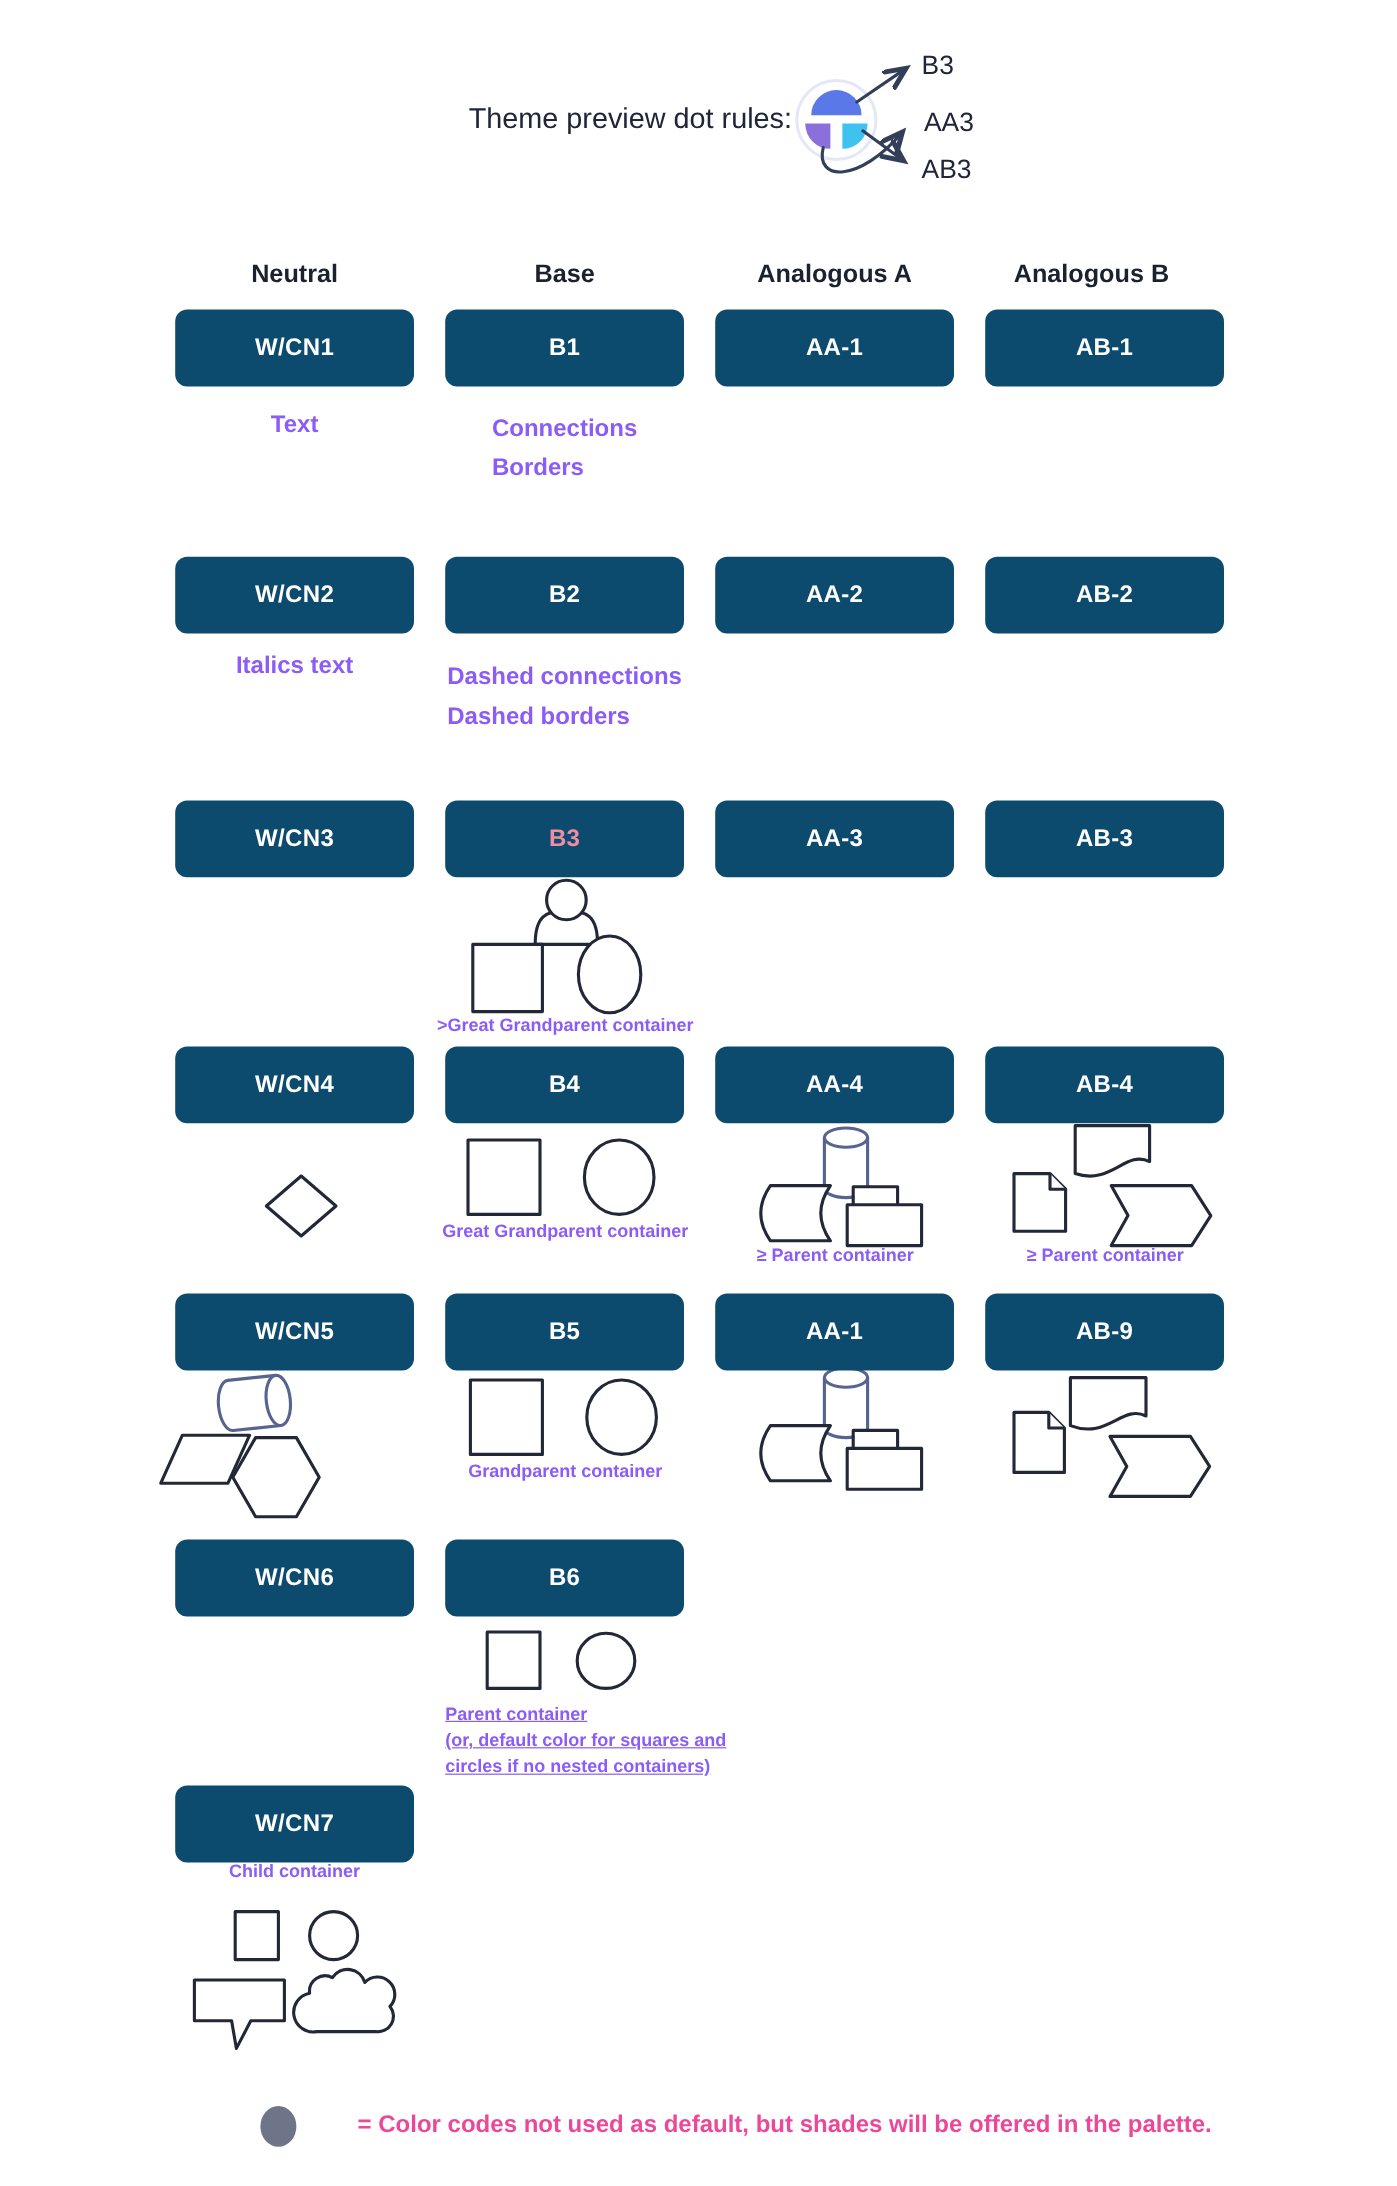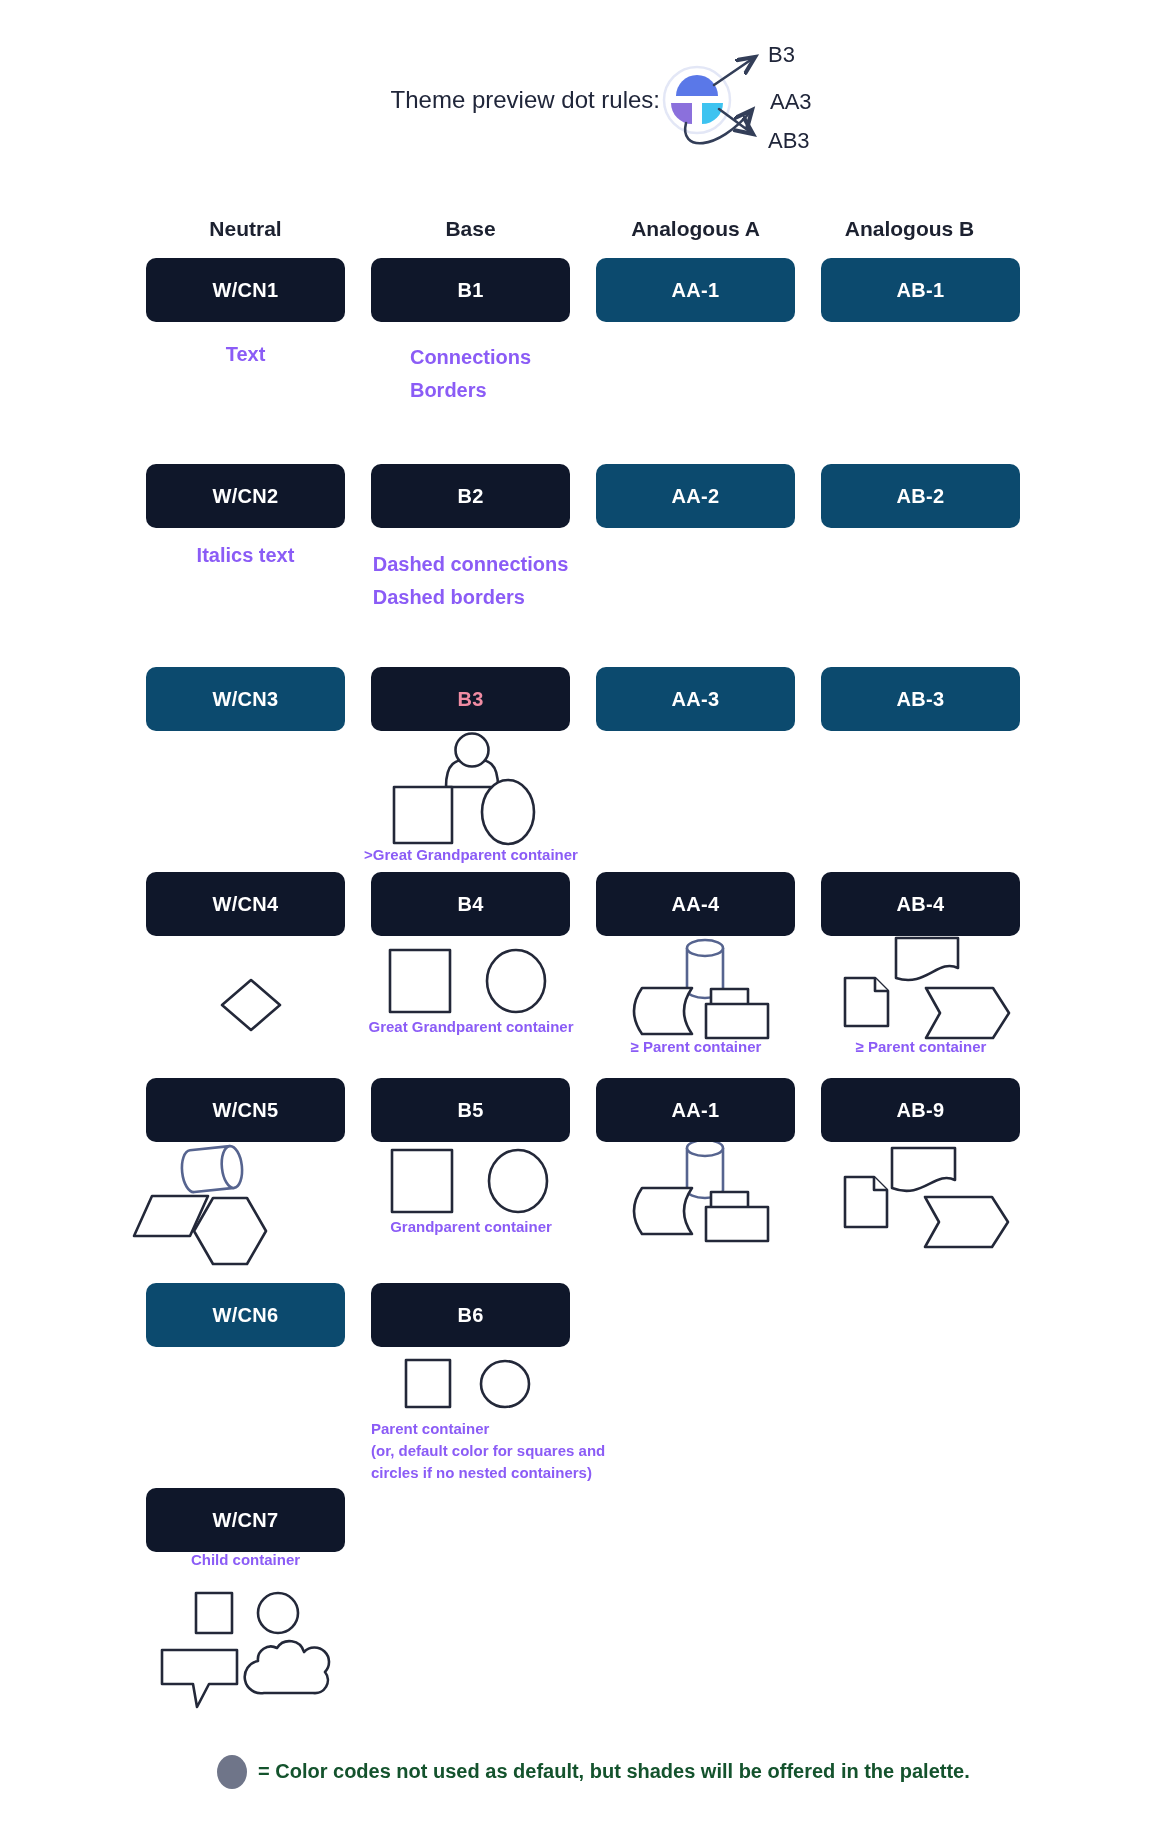--- a/index.html
+++ b/index.html
@@ -4,31 +4,31 @@
 <style>
   html,body{margin:0;padding:0;background:#fff;}
   .canvas{position:relative;width:1164px;height:1822px;background:#ffffff;
     font-family:"Liberation Sans", sans-serif;color:#1c2130;overflow:hidden;}
   .abs{position:absolute;}
   .title{font-size:24px;font-weight:400;color:#20263a;text-align:right;}
   .dot-label{font-size:22px;font-weight:400;color:#20263a;}
   .hdr{width:199px;text-align:center;font-weight:700;font-size:21px;color:#1c2130;}
   .pill{width:199px;height:64px;border-radius:10px;display:flex;align-items:center;
     justify-content:center;font-weight:700;font-size:20px;color:#ffffff;letter-spacing:.3px;}
-  .pill.dark{background:#0f172a;}
+  .pill.dark{background:#0c4a6e;}
   .pill.gray{background:#0c4a6e;}
   .pill.accent{color:#f08ca3;}
   .cap{font-weight:700;font-size:15px;color:#8b5cf6;}
   .cap.big{font-size:20px;}
   .center199{width:199px;text-align:center;}
   .center300{width:300px;text-align:center;}
   .block-centered{width:199px;text-align:center;}
   .block-centered .inner{display:inline-block;text-align:left;line-height:33px;}
-  .multiline{line-height:22px;text-align:left;}
-  .legend-text{font-weight:700;font-size:20px;color:#14532d;}
+  .multiline{line-height:22px;text-align:left;text-decoration:underline;}
+  .legend-text{font-weight:700;font-size:20px;color:#ec4899;margin-left:40px;}
   svg .s-dark{fill:#ffffff;stroke:#232839;stroke-width:2.6;stroke-linejoin:round;}
   svg .s-blue{fill:#ffffff;stroke:#56648f;stroke-width:2.6;stroke-linejoin:round;}
   svg .arrow{fill:none;stroke:#333e58;stroke-width:2.6;stroke-linecap:round;}
 </style>
 </head>
 <body>
 
 <div class="canvas">
 
   <svg class="abs" style="left:0;top:0" width="1164" height="1822" viewBox="0 0 1164 1822">

